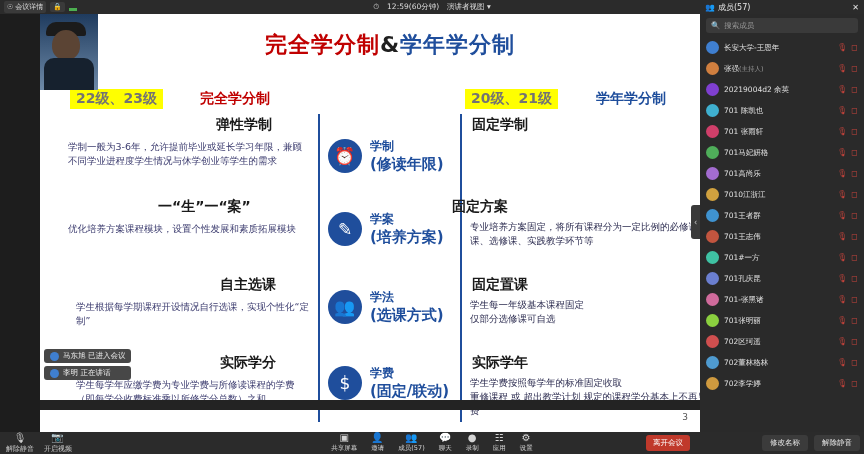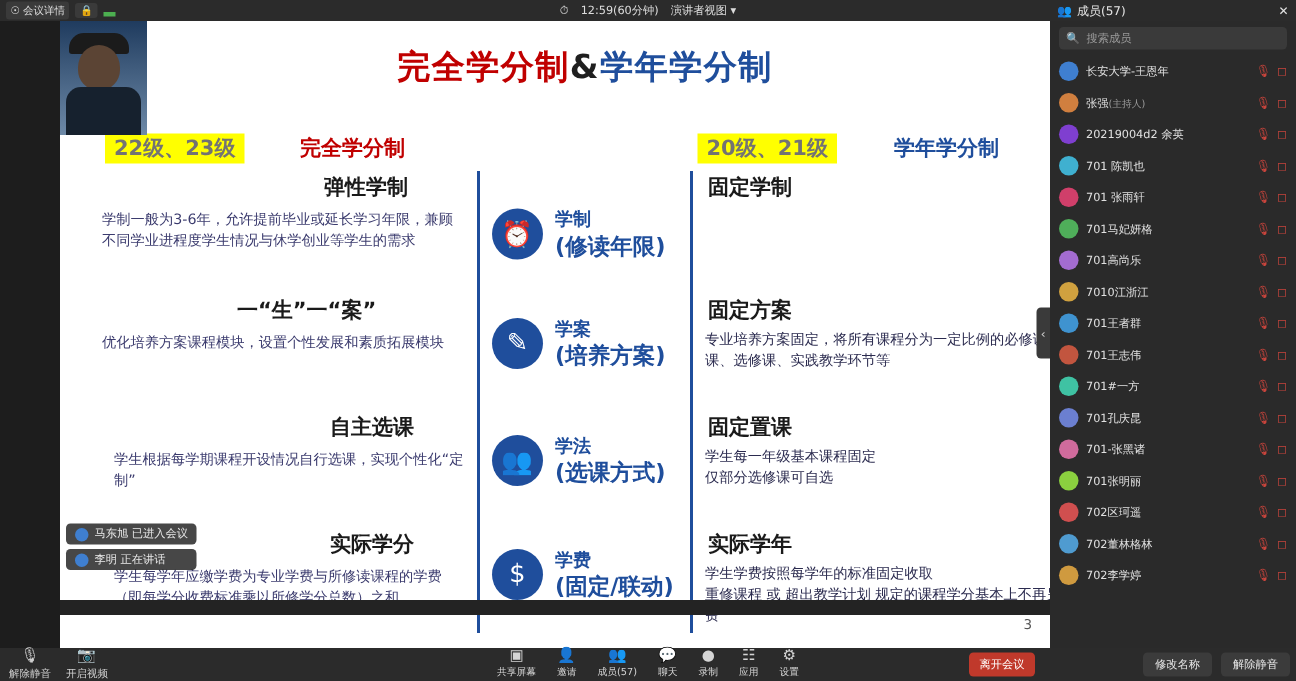--- a/index.html
+++ b/index.html
@@ -134,21 +134,21 @@
       </div>
       <div class="cell cell-h" style="left:432px;top:102px;">固定学制</div>
 
       <div class="cell cell-h" style="left:118px;top:184px;">一“生”一“案”</div>
       <div class="cell cell-b" style="left:28px;top:208px;width:242px;">优化培养方案课程模块，设置个性发展和素质拓展模块</div>
       <div class="icon-ring" style="left:288px;top:198px;">✎</div>
       <div class="mid" style="left:330px;top:197px;width:84px;">
         <div class="m1">学案</div>
         <div class="m2">(培养方案)</div>
       </div>
-      <div class="cell cell-h" style="left:432px;top:184px;">固定方案</div>
+      <div class="cell cell-h" style="left:412px;top:184px;">固定方案</div>
       <div class="cell cell-b dark" style="left:430px;top:206px;width:258px;">专业培养方案固定，将所有课程分为一定比例的必修课、限选课、选修课、实践教学环节等</div>
 
       <div class="cell cell-h" style="left:180px;top:262px;">自主选课</div>
       <div class="cell cell-b" style="left:36px;top:286px;width:234px;">学生根据每学期课程开设情况自行选课，实现个性化“定制”</div>
       <div class="icon-ring" style="left:288px;top:276px;">👥</div>
       <div class="mid" style="left:330px;top:275px;width:84px;">
         <div class="m1">学法</div>
         <div class="m2">(选课方式)</div>
       </div>
       <div class="cell cell-h" style="left:432px;top:262px;">固定置课</div>

